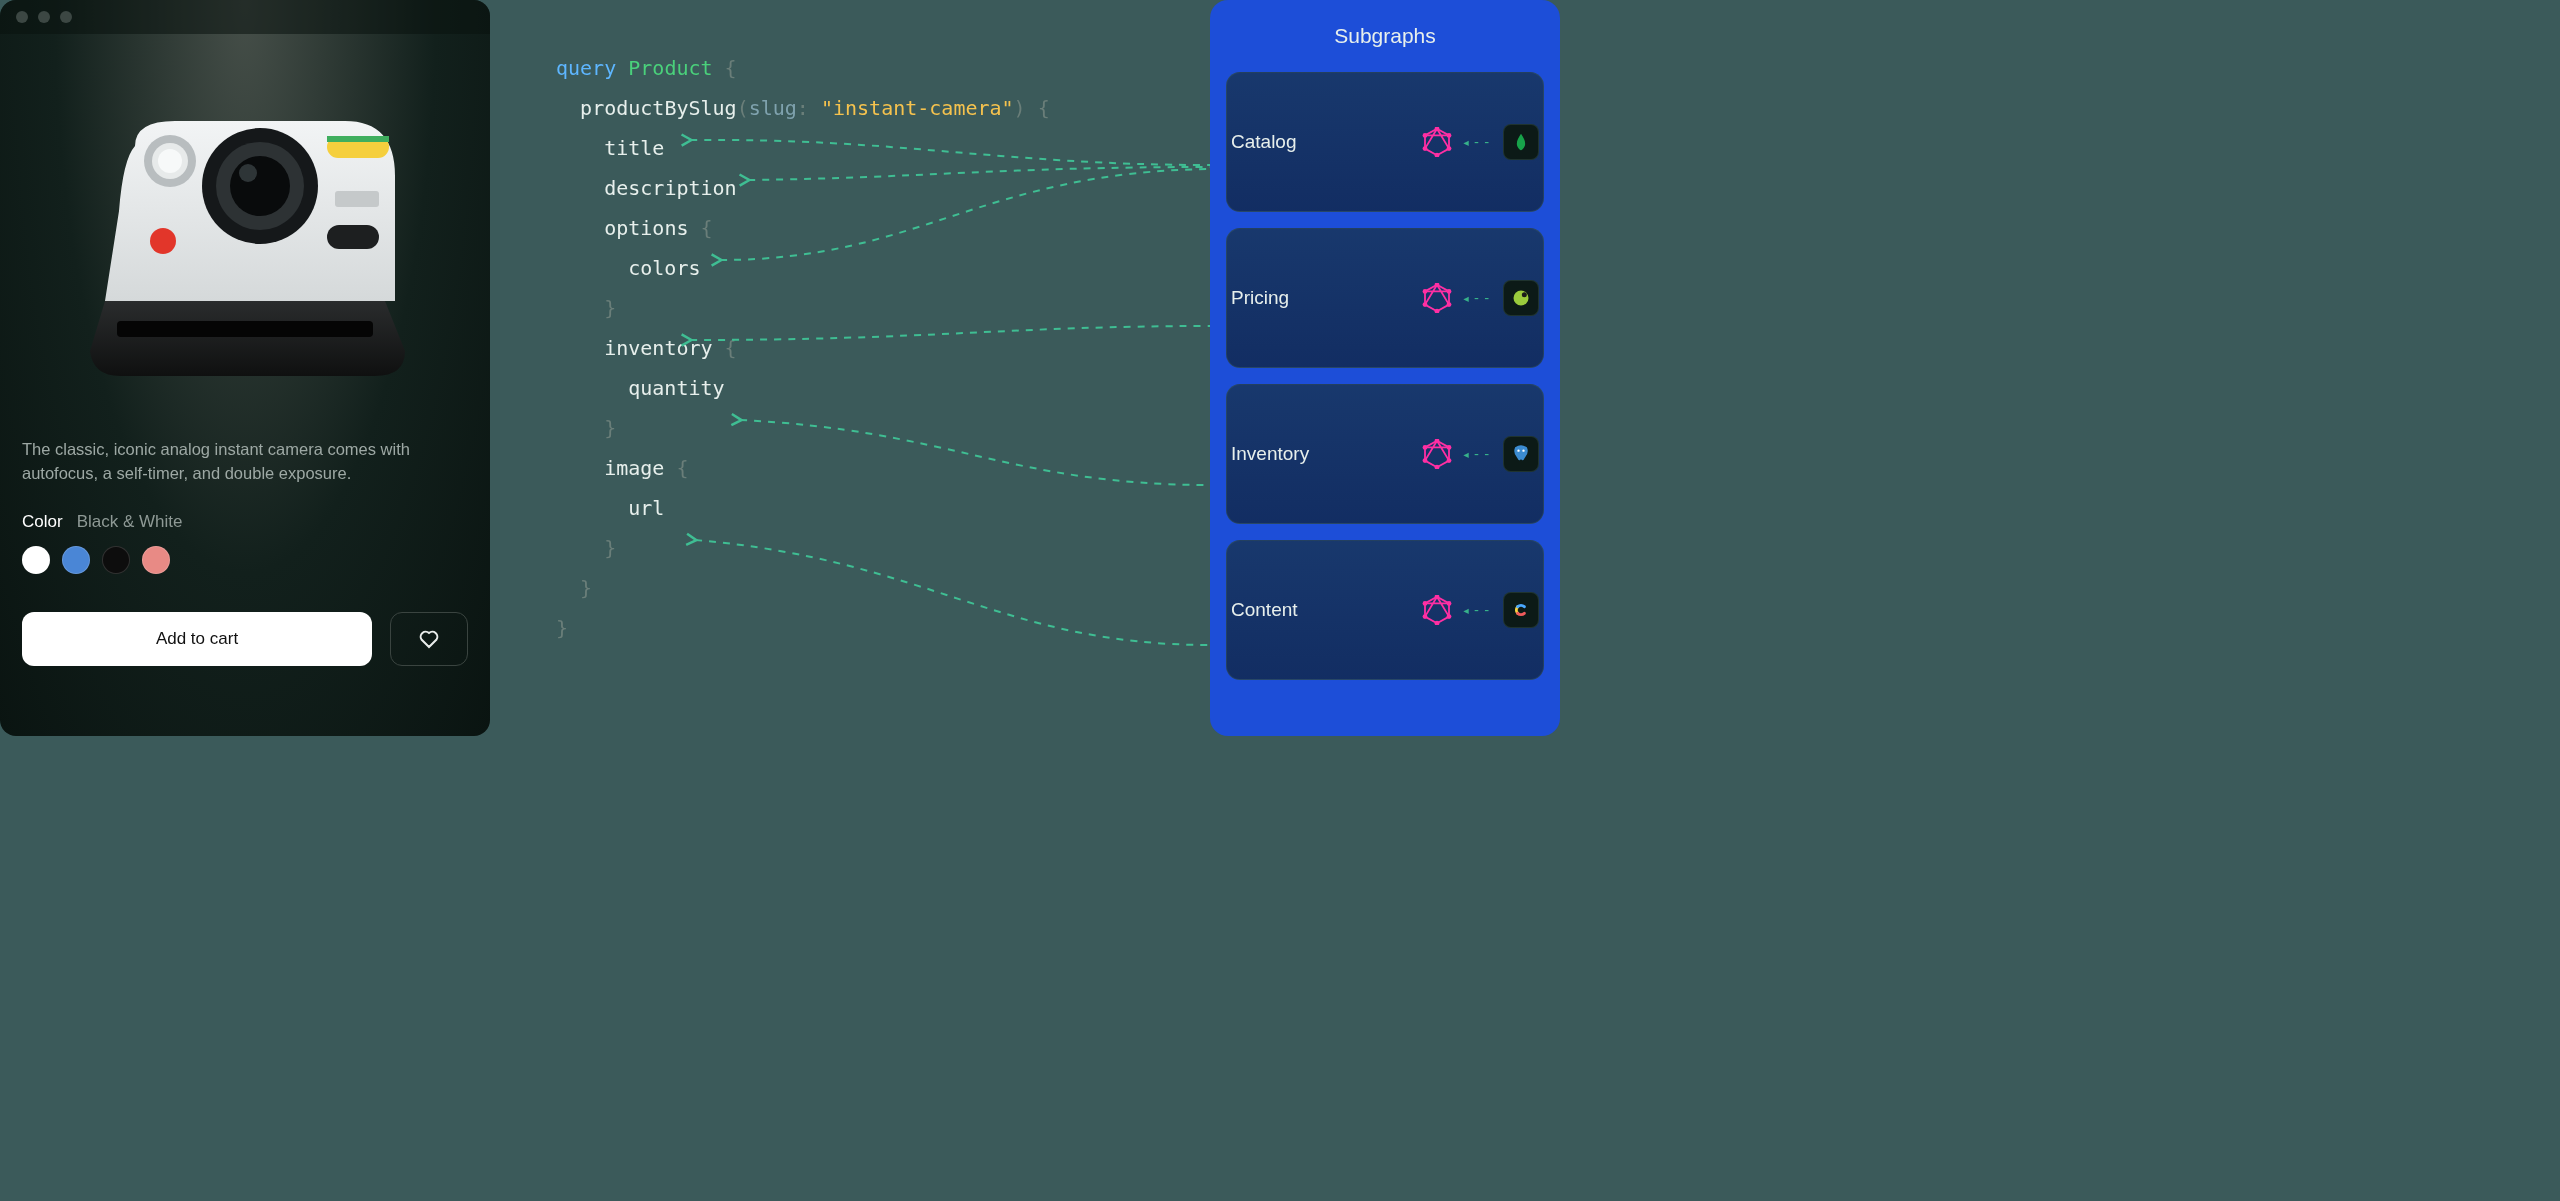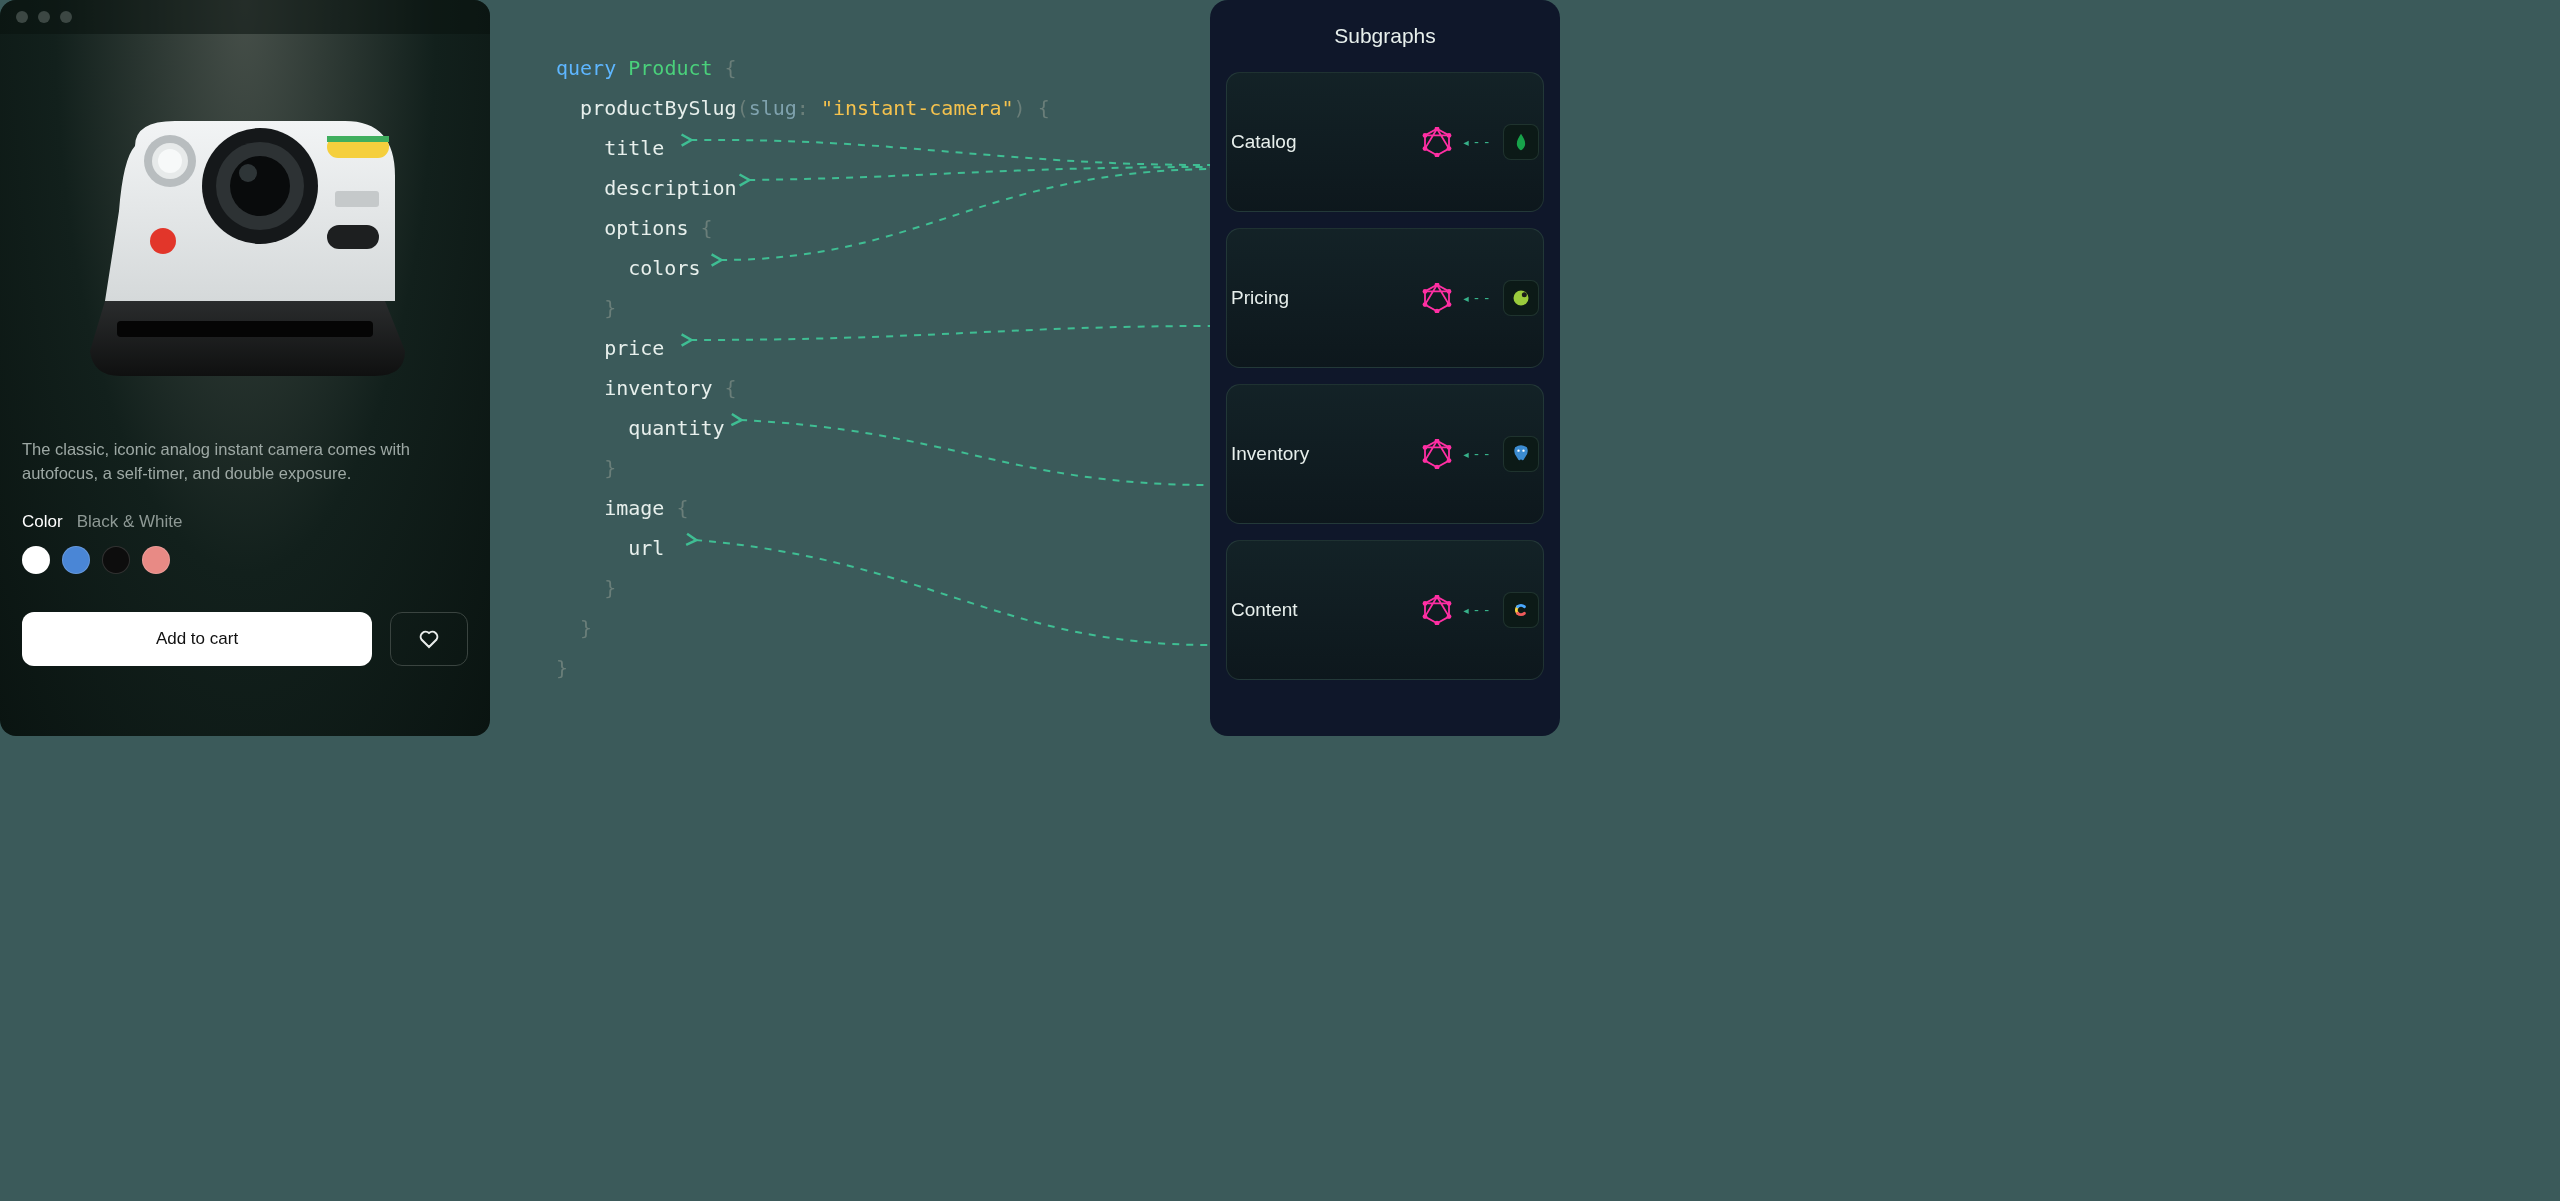--- a/index.html
+++ b/index.html
@@ -72,21 +72,21 @@
   
   .connectors {
     position:absolute; left:0; top:0; width:1560px; height:736px;
     pointer-events:none;
   }
 
   
   .subgraphs {
     position:absolute; right:0; top:0;
     width:350px; height:736px;
-    background:#0f172a;
+    background:#1d4ed8;
     border-radius:18px;
     padding:24px 16px 16px 16px;
     display:flex; flex-direction:column; gap:16px;
   }
   .subgraphs-title { color:#e7efec; font-size:21px; text-align:center; margin-bottom:8px; }
   .sg-card {
     background:linear-gradient(180deg, rgba(22,42,38,.6), rgba(12,24,21,.6));
     border:1px solid rgba(70,100,90,.35);
     border-radius:14px;
     padding:0 4px;
@@ -176,21 +176,20 @@
 </div>
 
 <div class="code-block">
   <div class="line"><span class="kw">query</span> <span class="name">Product</span> <span class="brace">{</span></div>
   <div class="line">  <span class="field">productBySlug</span><span class="brace">(</span><span class="arg">slug</span><span class="brace">: </span><span class="str">"instant-camera"</span><span class="brace">) {</span></div>
   <div class="line">    <span class="field">title</span></div>
   <div class="line">    <span class="field">description</span></div>
   <div class="line">    <span class="field">options</span> <span class="brace">{</span></div>
   <div class="line">      <span class="field">colors</span></div>
   <div class="line">    <span class="brace">}</span></div>
-  <div class="line">    <span class="field">price</span></div>
   <div class="line">    <span class="field">inventory</span> <span class="brace">{</span></div>
   <div class="line">      <span class="field">quantity</span></div>
   <div class="line">    <span class="brace">}</span></div>
   <div class="line">    <span class="field">image</span> <span class="brace">{</span></div>
   <div class="line">      <span class="field">url</span></div>
   <div class="line">    <span class="brace">}</span></div>
   <div class="line">  <span class="brace">}</span></div>
   <div class="line"><span class="brace">}</span></div>
 </div>
 

